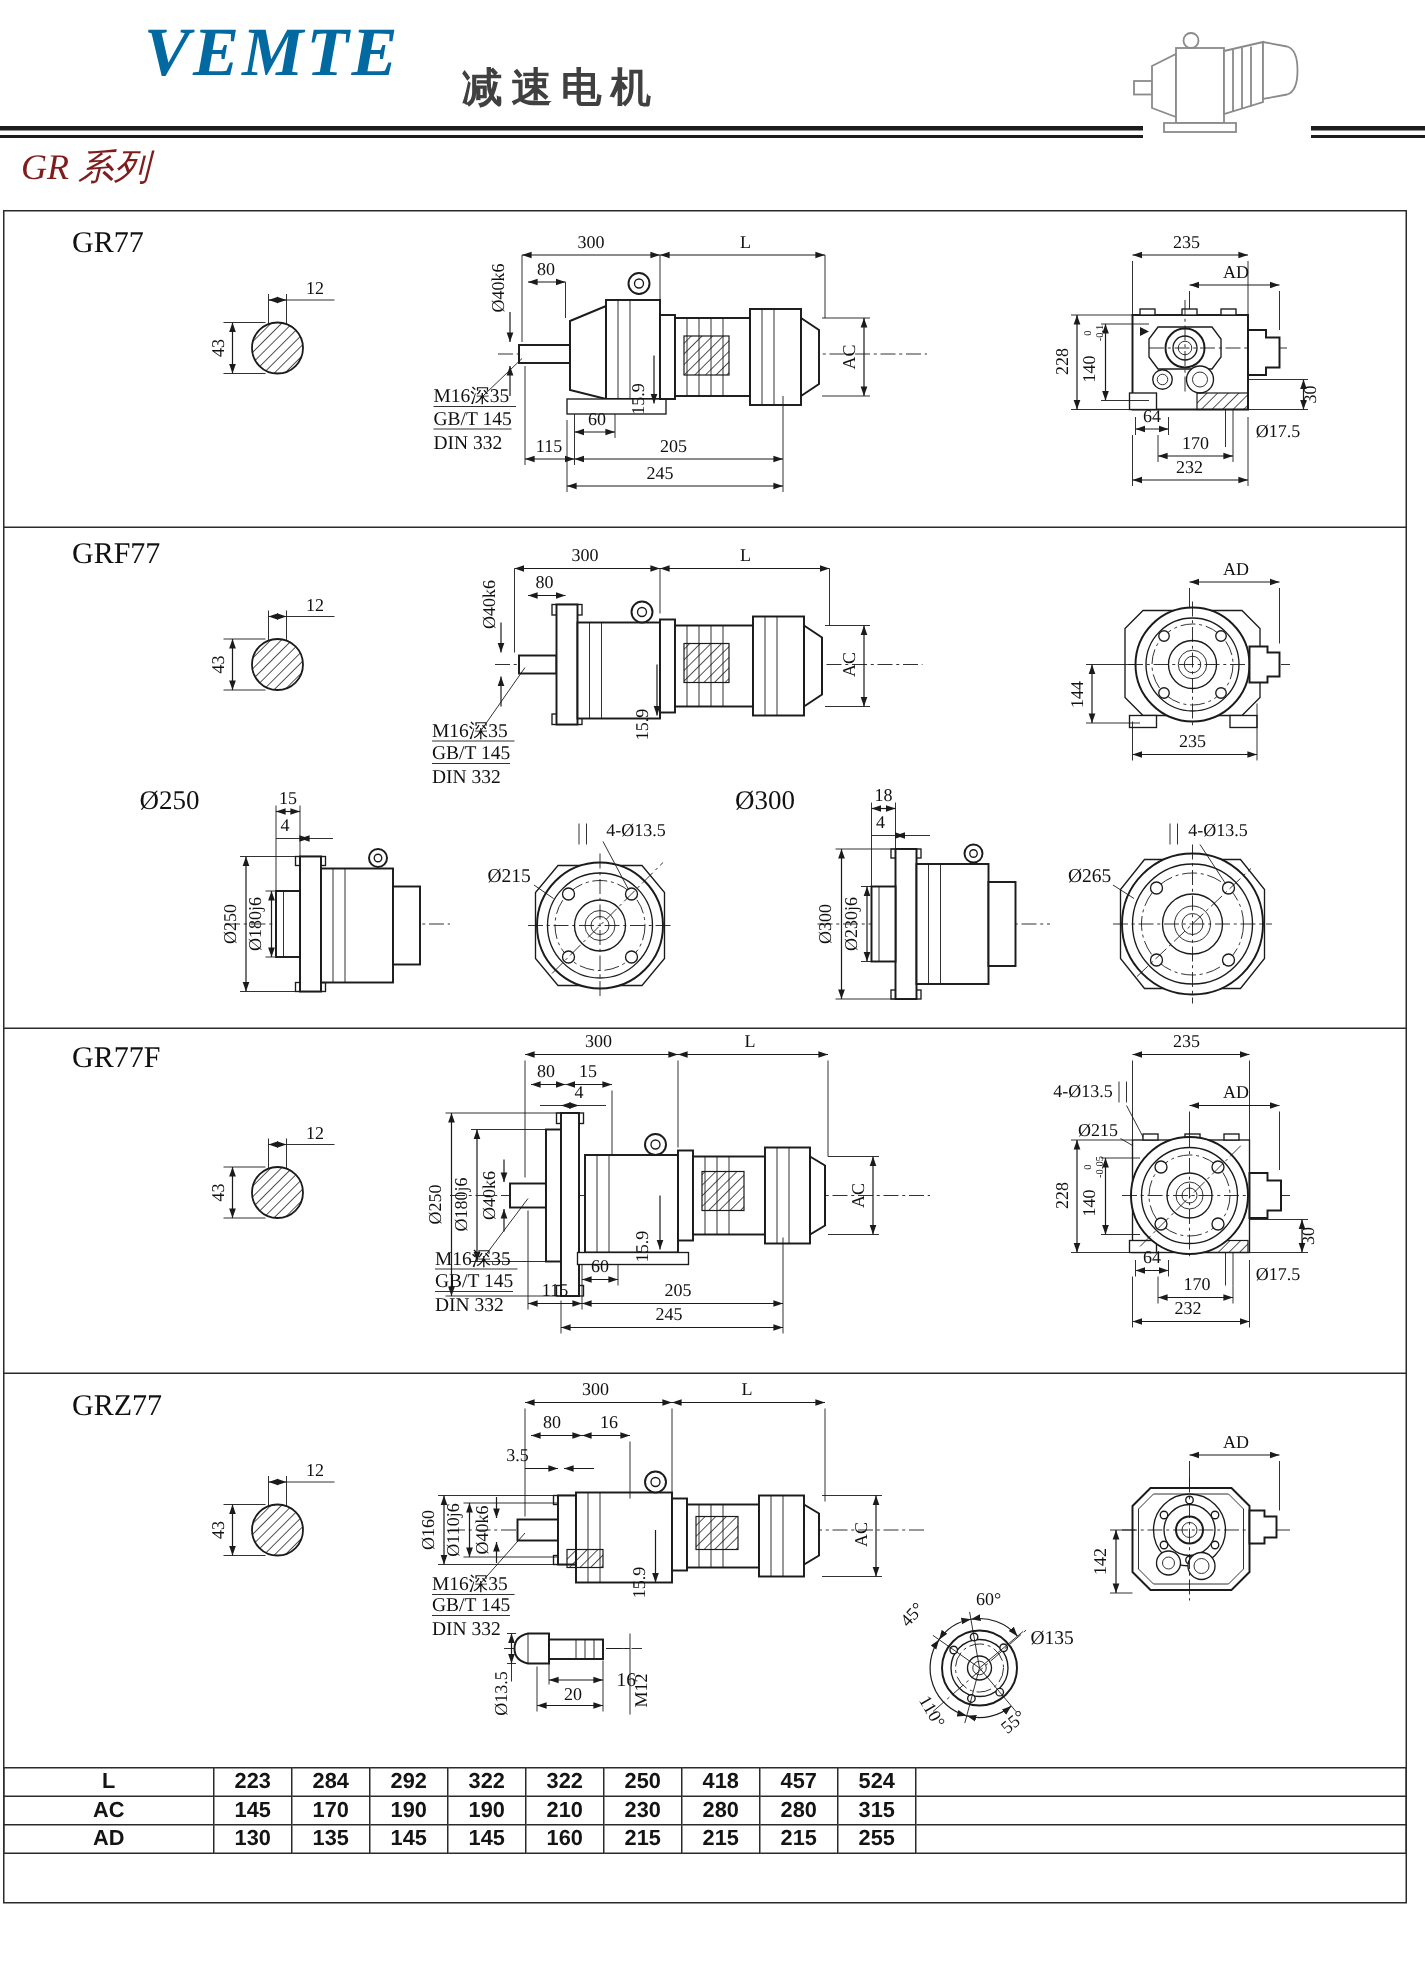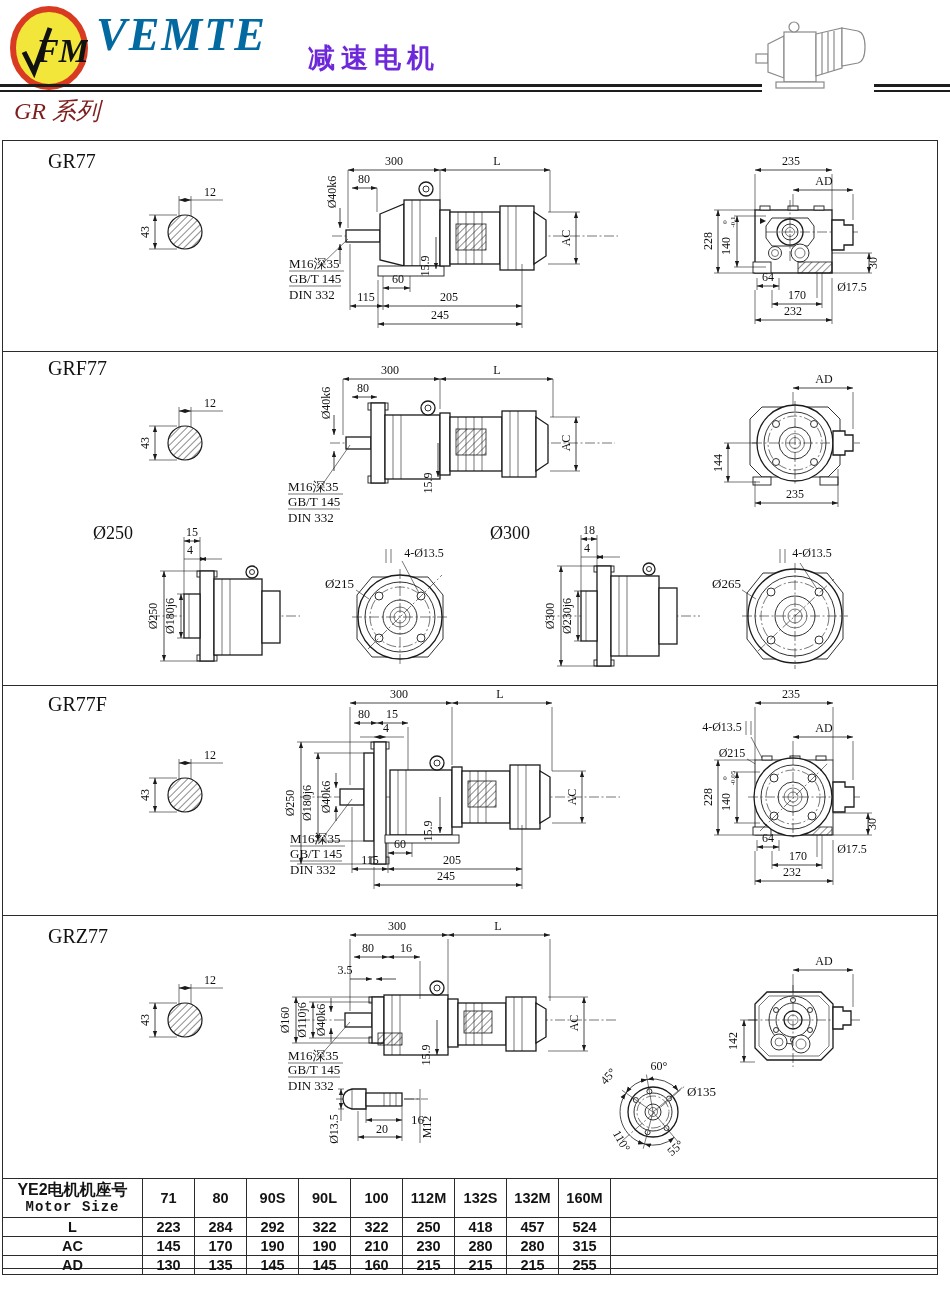--- a/index.html
+++ b/index.html
@@ -1,21 +1,21 @@
 <!DOCTYPE html>
 <html><head>
 <meta charset="utf-8">
 <style>
   html,body{margin:0;padding:0;background:#fff;}
   .page{position:relative;width:950px;height:1307px;background:#fff;overflow:hidden;
         font-family:"Liberation Serif",serif;color:#111;}
   
   .logo{position:absolute;left:10px;top:6px;width:78px;height:84px;}
   .brand{position:absolute;left:96px;top:8px;font:italic 700 46px "Liberation Serif",serif;color:#0369a1;letter-spacing:2px;}
-  .product{position:absolute;left:308px;top:40px;font:700 27px "Liberation Serif",serif;color:#6d28d9;letter-spacing:6px;}
+  .product{position:absolute;left:308px;top:40px;font:700 27px "Liberation Serif",serif;color:#404040;letter-spacing:6px;}
   .motwrap{position:absolute;left:752px;top:12px;width:136px;height:88px;}
   .rule{position:absolute;top:84px;height:3px;border-top:3px solid #1d1d1d;border-bottom:2px solid #1d1d1d;box-sizing:content-box;}
   .rule-l{left:0;width:762px;}
   .rule-r{left:874px;width:76px;}
   .series{position:absolute;left:14px;top:95px;font:italic 24px "Liberation Serif",serif;color:#7f1d1d;}
   
   .mainbox{position:absolute;left:2px;top:140px;width:936px;height:1129px;border:1.6px solid #2b2b2b;box-sizing:border-box;}
   .divider{position:absolute;left:2px;width:936px;height:0;border-top:1.4px solid #2b2b2b;}
   .secsvg{position:absolute;left:0;}
   
@@ -60,27 +60,20 @@
         <line x1="6" y1="-16" x2="6" y2="-36" class="thn"></line>
         <line x1="-6" y1="-32" x2="6" y2="-32" class="dl"></line>
         <line x1="6" y1="-32" x2="38" y2="-32" class="thn"></line>
         <line x1="-8" y1="-17" x2="-36" y2="-17" class="thn"></line>
         <line x1="-8" y1="17" x2="-36" y2="17" class="thn"></line>
         <line x1="-30" y1="-17" x2="-30" y2="17" class="dl"></line>
       </g>
     </defs>
   </svg>
 
-  <div class="logo">
-    <svg width="78" height="84" viewBox="0 0 78 84">
-      <ellipse cx="39" cy="42" rx="36" ry="39" fill="#f2e63a" stroke="#d93b22" stroke-width="6"></ellipse>
-      <polyline points="14,46 24,66 40,22" fill="none" stroke="#111" stroke-width="5"></polyline>
-      <text x="26" y="56" font-family="Liberation Serif,serif" font-style="italic" font-weight="700" font-size="34" fill="#111">FM</text>
-    </svg>
-  </div>
   <div class="brand">VEMTE</div>
   <div class="product">减速电机</div>
   <div class="motwrap">
     <svg width="136" height="88" viewBox="0 0 136 88">
       <g stroke="#8a8a8a" fill="#fff" stroke-width="1.2">
         <rect x="4" y="42" width="12" height="9"></rect>
         <polygon points="16,32 32,24 32,66 16,60"></polygon>
         <rect x="32" y="20" width="32" height="50"></rect>
         <rect x="24" y="70" width="48" height="6"></rect>
         <circle cx="42" cy="15" r="5"></circle>
@@ -725,36 +718,20 @@
         <col style="width:52px">
         <col style="width:52px">
       <col style="width:52px">
         <col style="width:52px">
         <col style="width:52px">
         <col style="width:52px">
         <col style="width:52px">
       <col>
     </colgroup>
     <tbody>
-        <tr class="hrow">
-      <td>
-        <div class="hcn">YE2电机机座号</div>
-        <div class="hen">Motor Size</div>
-      </td>
-      <td>71</td>
-      <td>80</td>
-      <td>90S</td>
-      <td>90L</td>
-      <td>100</td>
-      <td>112M</td>
-      <td>132S</td>
-      <td>132M</td>
-      <td>160M</td>
-      <td></td>
-    </tr>
     <tr>
       <td>L</td>
       <td>223</td>
       <td>284</td>
       <td>292</td>
       <td>322</td>
       <td>322</td>
       <td>250</td>
       <td>418</td>
       <td>457</td>

